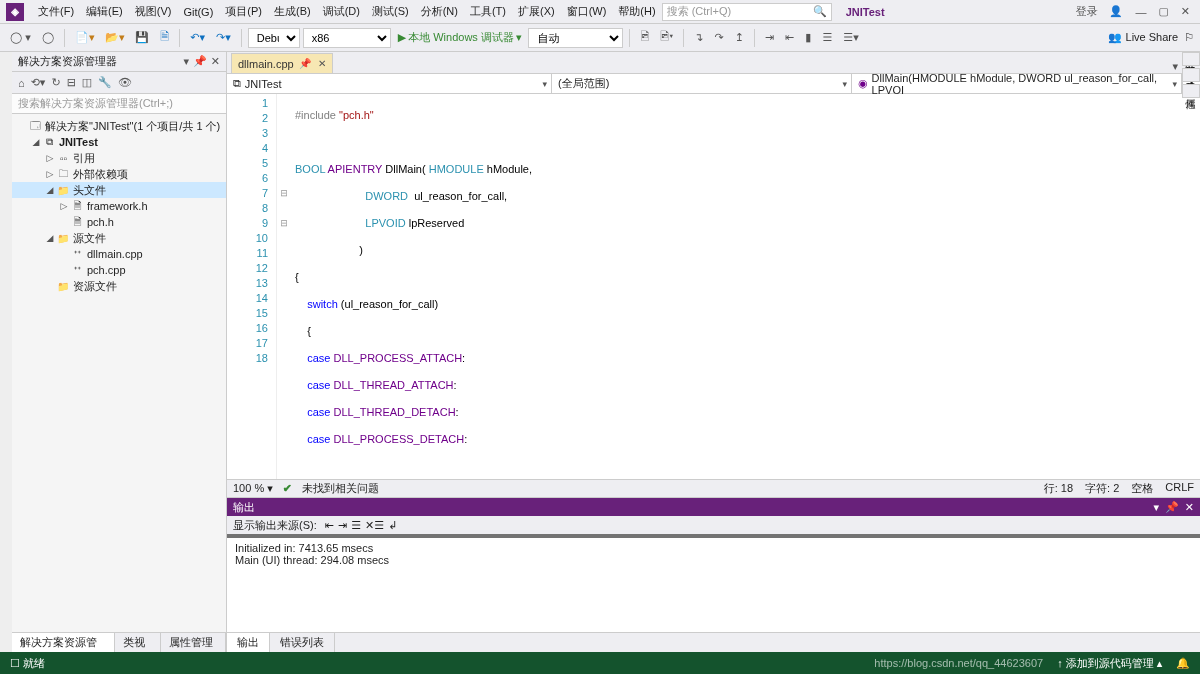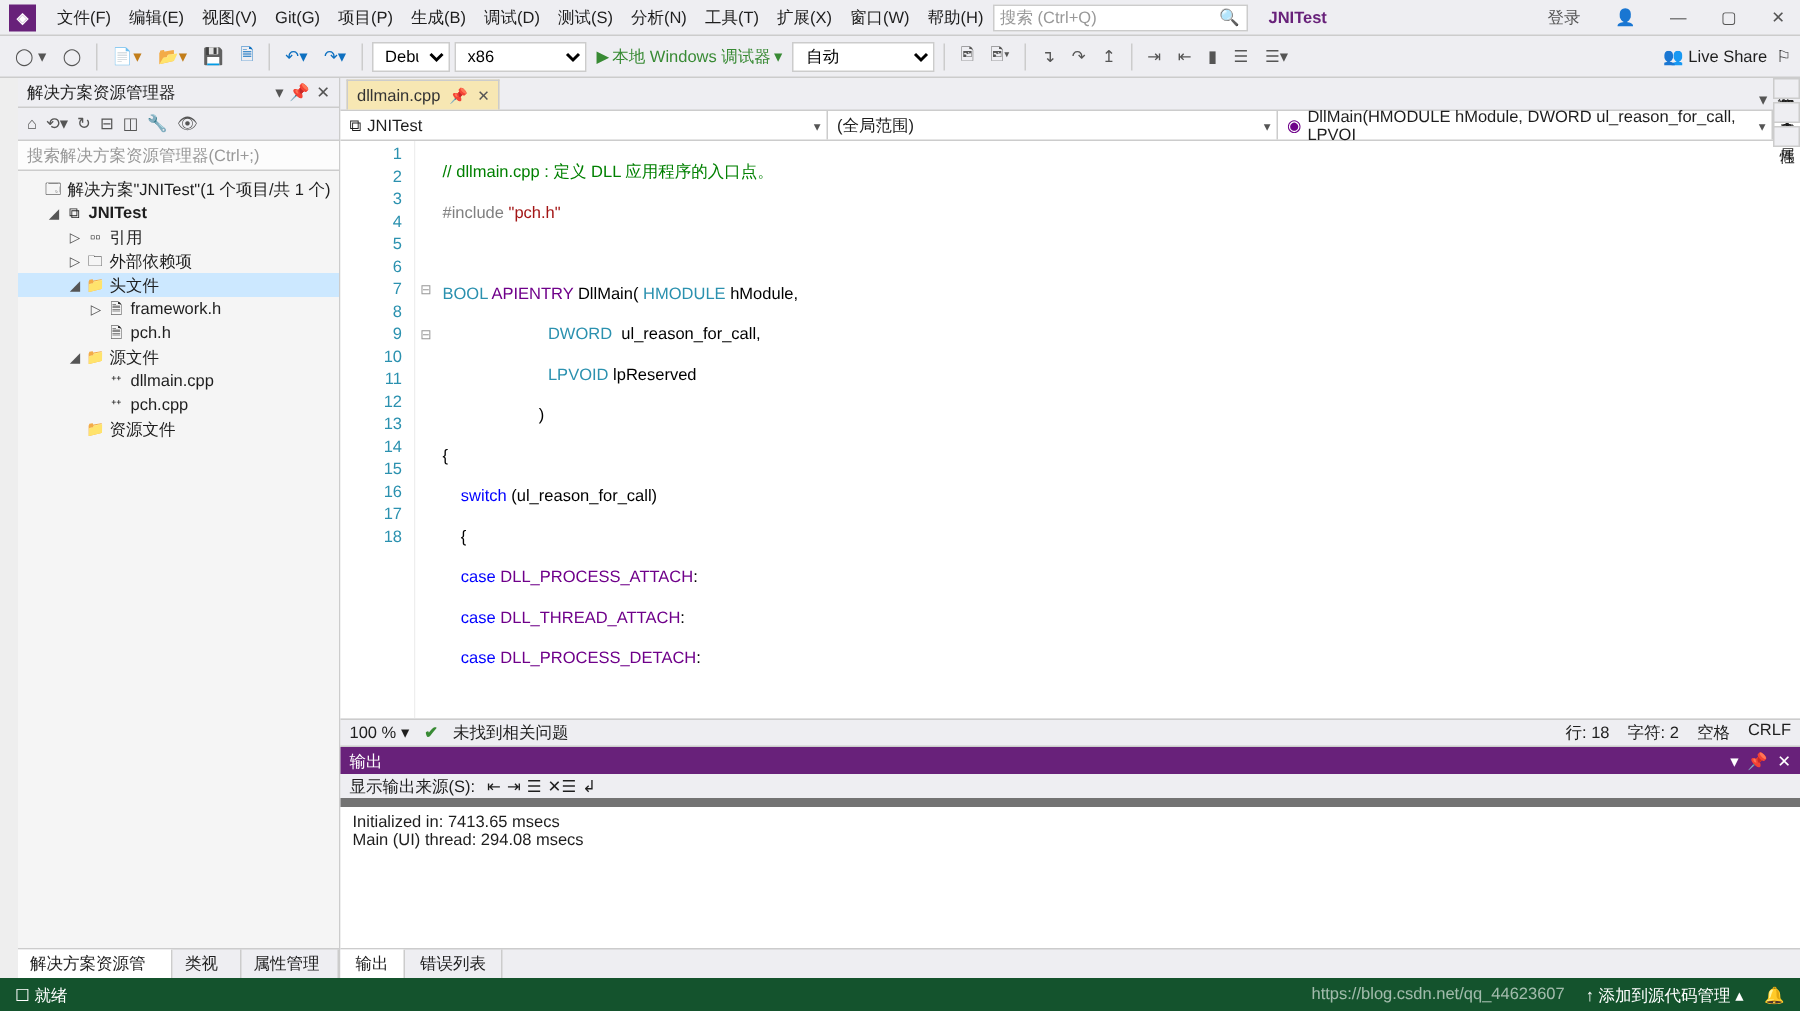--- a/index.html
+++ b/index.html
@@ -4,21 +4,21 @@
 <style>
 * { margin:0; padding:0; box-sizing:border-box; font-family:"Microsoft YaHei","Segoe UI",sans-serif; font-size:11px; }
 body { width:1200px; height:674px; background:#eee; overflow:hidden; display:flex; flex-direction:column; color:#1e1e1e; }
 .menubar { height:24px; background:#eeeef2; display:flex; align-items:center; padding:0 6px; border-bottom:1px solid #ccc; }
 .menubar .logo { width:18px; height:18px; background:#68217a; margin-right:8px; display:flex; align-items:center; justify-content:center; color:#fff; font-weight:bold; font-size:10px; }
 .menubar .menu-item { padding:3px 6px; cursor:pointer; }
 .menubar .spacer { flex:1; }
 .menubar .search { width:170px; height:18px; border:1px solid #ccc; background:#fff; padding:0 4px; color:#999; position:relative; }
 .menubar .search .mag { position:absolute; right:4px; top:1px; color:#555; }
 .menubar .project-name { color:#68217a; font-weight:bold; padding:0 14px; }
-.menubar .right-ctrl { display:flex; align-items:center; gap:15px; }
+.menubar .right-ctrl { display:flex; align-items:center; gap:4px; }
 .menubar .right-ctrl span { color:#555; padding:2px 4px; cursor:pointer; }
 .toolbar { height:28px; background:#eeeef2; display:flex; align-items:center; padding:0 6px; border-bottom:1px solid #ccc; gap:3px; }
 .toolbar .tb-btn { padding:2px 4px; color:#555; cursor:pointer; display:flex; align-items:center; gap:2px; }
 .toolbar .sep { width:1px; height:18px; background:#ccc; margin:0 3px; }
 .toolbar select,.toolbar .combo { height:20px; border:1px solid #ccc; background:#fff; padding:0 4px; font-size:11px; }
 .toolbar .play { color:#388a34; }
 .toolbar .tb-right { margin-left:auto; display:flex; align-items:center; gap:6px; }
 .main { flex:1; display:flex; min-height:0;margin-left:12px; }
 .sol-exp { width:215px; background:#f5f5f5; border-right:1px solid #ccc; display:flex; flex-direction:column; }
 .panel-title { height:20px; background:#eeeef2; display:flex; align-items:center; padding:0 6px; border-bottom:1px solid #ccc; justify-content:space-between; }
@@ -51,21 +51,21 @@
 .fold { width:14px; background:#fff; padding-top:2px; color:#999; }
 .fold div { height:15px; line-height:15px; text-align:center; font-size:9px; }
 .code { flex:1; padding:2px 4px; white-space:pre; color:#000; }
 .code .ln { height:15px; line-height:15px; }
 .c-comment{color:#008000}.c-keyword{color:#0000ff}.c-type{color:#2b91af}.c-string{color:#a31515}.c-macro{color:#6f008a}.c-preproc{color:#808080}
 .status-bar { height:18px; background:#eeeef2; border-top:1px solid #ccc; display:flex; align-items:center; padding:0 6px; font-size:11px; gap:10px; }
 .status-bar .sb-right { margin-left:auto; display:flex; gap:12px; }
 .output-panel { height:155px; display:flex; flex-direction:column; border-top:1px solid #ccc; }
 .out-title { height:18px; background:#68217a; color:#fff; display:flex; align-items:center; padding:0 6px; justify-content:space-between; }
 .out-title .ctrls { display:flex; gap:6px; }
-.out-tb { height:22px; background:#eeeef2; border-bottom:6px solid #737373; display:flex; align-items:center; padding:0 6px; gap:4px; }
+.out-tb { height:22px; background:#eeeef2; border-bottom:4px solid #737373; display:flex; align-items:center; padding:0 6px; gap:4px; }
 .out-tb select { width:225px; height:18px; border:1px solid #ccc; font-size:11px; }
 .out-body { flex:1; background:#fff; font-family:Consolas,monospace; font-size:12px; padding:4px 8px; }
 .out-tabs { height:20px; background:#eeeef2; border-top:1px solid #ccc; display:flex; }
 .out-tabs .tab { padding:2px 10px; border-right:1px solid #ccc; cursor:pointer; }
 .out-tabs .tab.active { background:#fff; }
 .app-status { height:22px; background:#14532d; color:#fff; display:flex; align-items:center; padding:0 10px; font-size:11px; justify-content:space-between; }
 .app-status .right { display:flex; gap:14px; align-items:center; }
 .side-tabs { position:absolute; right:0; top:52px; width:18px; display:flex; flex-direction:column; gap:2px; }
 .side-tabs .vt { background:#eeeef2; border:1px solid #ccc; writing-mode:vertical-rl; padding:6px 2px; font-size:10px; cursor:pointer; }
 .ok-icon { color:#388a34; font-weight:bold; }
@@ -280,32 +280,32 @@
           <div></div>
           <div></div>
           <div></div>
           <div></div>
           <div></div>
           <div></div>
           <div></div>
           <div></div>
       </div>
       <div class="code">
-<div class="ln"><span class="c-comment">// dllmain.cpp : 定义 DLL 应用程序的入口点。</span></div>
 <div class="ln"><span class="c-preproc">#include </span><span class="c-string">"pch.h"</span></div>
 <div class="ln"></div>
 <div class="ln"><span class="c-type">BOOL</span><span class="c-macro"> APIENTRY </span><span>DllMain</span><span>( </span><span class="c-type">HMODULE</span><span> hModule,</span></div>
 <div class="ln">                       <span class="c-type">DWORD</span><span>  ul_reason_for_call,</span></div>
 <div class="ln">                       <span class="c-type">LPVOID</span><span> lpReserved</span></div>
 <div class="ln">                     <span>)</span></div>
 <div class="ln"><span>{</span></div>
 <div class="ln">    <span class="c-keyword">switch</span><span> (ul_reason_for_call)</span></div>
 <div class="ln">    <span>{</span></div>
 <div class="ln">    <span class="c-keyword">case </span><span class="c-macro">DLL_PROCESS_ATTACH</span><span>:</span></div>
 <div class="ln">    <span class="c-keyword">case </span><span class="c-macro">DLL_THREAD_ATTACH</span><span>:</span></div>
+<div class="ln">    <span class="c-keyword">case </span><span class="c-macro">DLL_THREAD_DETACH</span><span>:</span></div>
 <div class="ln">    <span class="c-keyword">case </span><span class="c-macro">DLL_PROCESS_DETACH</span><span>:</span></div>
 
 
 
 
       </div>
     </div>
     <div class="status-bar">
       <span><span>100 %</span> ▾</span>
       <span class="ok-icon">✔</span>

